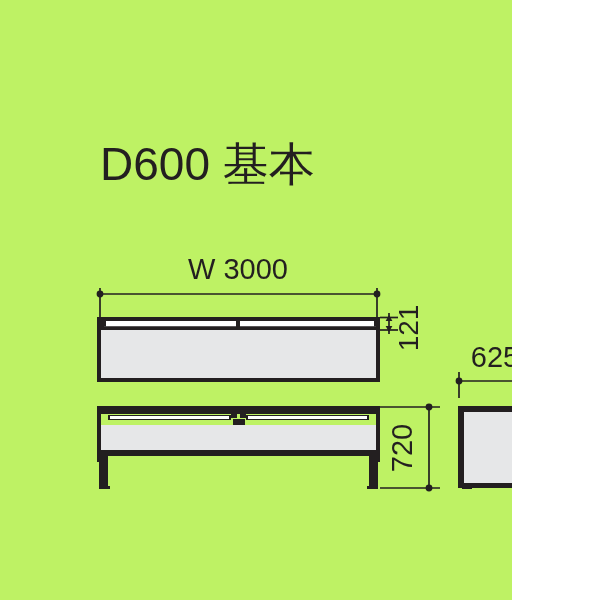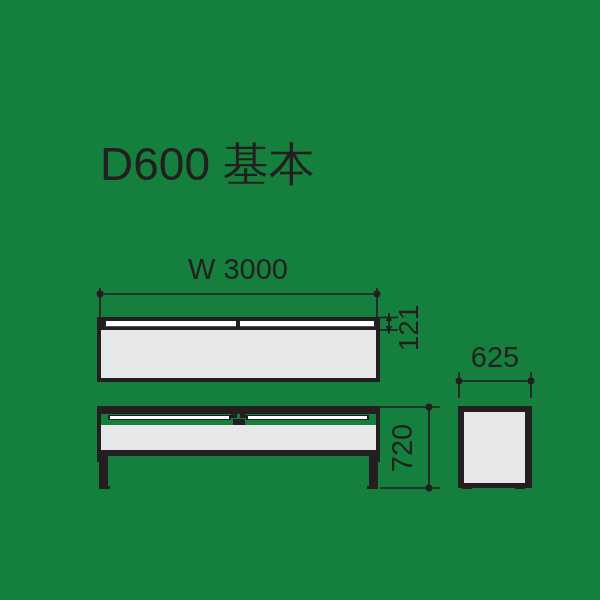--- a/index.html
+++ b/index.html
@@ -7,23 +7,23 @@
     margin: 0;
     padding: 0;
     background: #ffffff;
   }
   body {
     font-family: "Liberation Sans", sans-serif;
     -webkit-font-smoothing: antialiased;
   }
   #canvas {
     position: relative;
-    width: 600px;
+    width: 512px;
     height: 600px;
-    background: #15803d;
+    background: #bef264;
     overflow: hidden;
   }
   #drawing-svg {
     position: absolute;
     left: 0;
     top: 0;
     width: 600px;
     height: 600px;
     display: block;
   }

